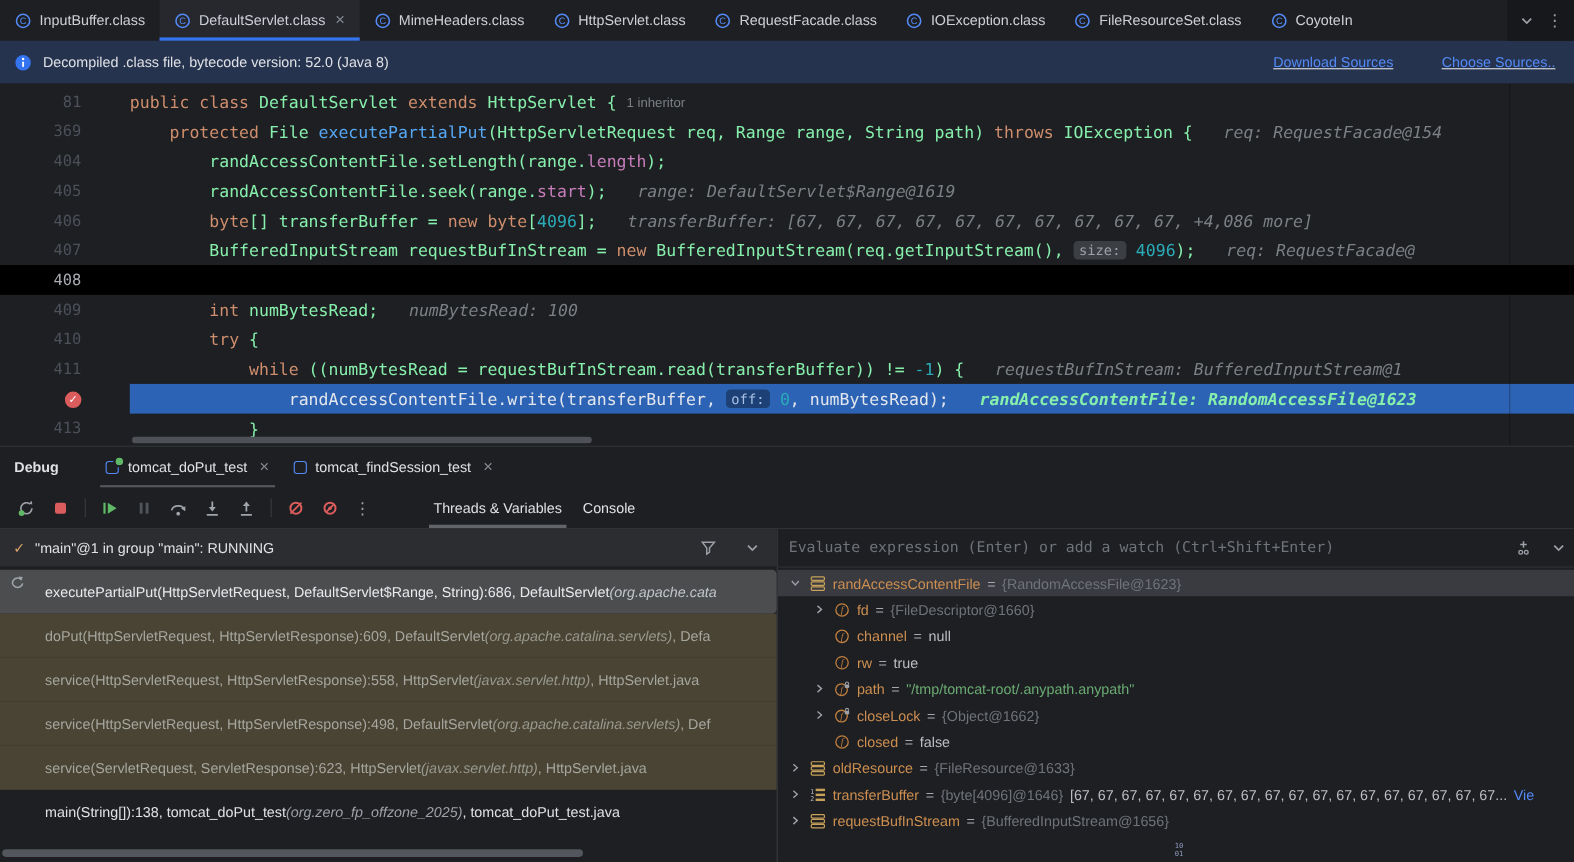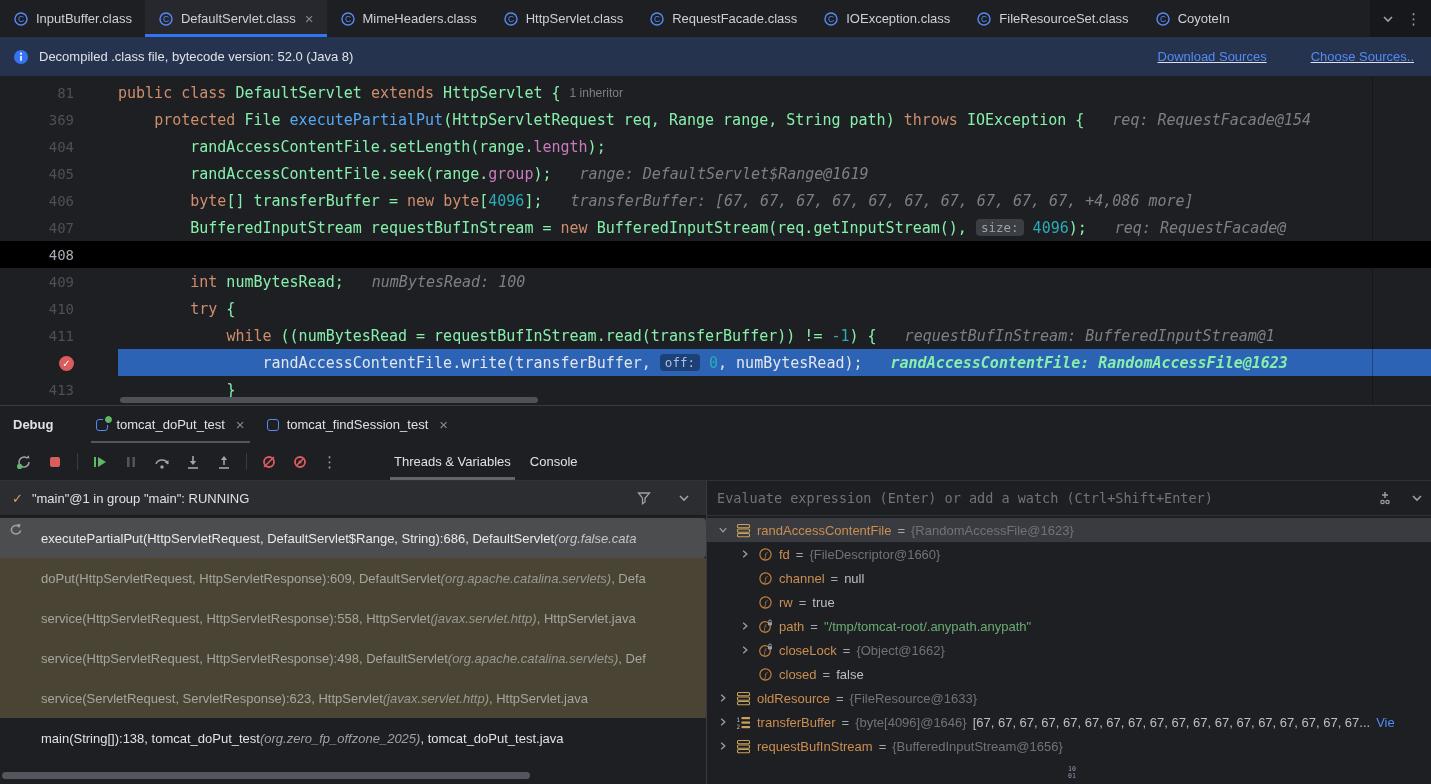--- a/index.html
+++ b/index.html
@@ -197,21 +197,21 @@
       <span>Download Sources</span>
       <span>Choose Sources..</span>
     </span>
   </div>
 
   <div class="editor" id="editor">
 
   <div class="code-line"><span class="gutter">81</span><span class="code-body"><span></span><span class="k">public</span><span class="d"> </span><span class="k">class</span><span class="d"> DefaultServlet </span><span class="k">extends</span><span class="d"> HttpServlet {</span><span class="inlay">1 inheritor</span></span></div>
       <div class="code-line"><span class="gutter">369</span><span class="code-body"><span>    </span><span class="k">protected</span><span class="d"> File </span><span class="m">executePartialPut</span><span class="d">(HttpServletRequest req, Range range, String path) </span><span class="k">throws</span><span class="d"> IOException {</span><span class="hint">req: RequestFacade@154</span></span></div>
       <div class="code-line"><span class="gutter">404</span><span class="code-body"><span>        </span><span class="d">randAccessContentFile.setLength(range.</span><span class="f">length</span><span class="d">);</span></span></div>
-      <div class="code-line"><span class="gutter">405</span><span class="code-body"><span>        </span><span class="d">randAccessContentFile.seek(range.</span><span class="f">group</span><span class="d">);</span><span class="hint">range: DefaultServlet$Range@1619</span></span></div>
+      <div class="code-line"><span class="gutter">405</span><span class="code-body"><span>        </span><span class="d">randAccessContentFile.seek(range.</span><span class="f">start</span><span class="d">);</span><span class="hint">range: DefaultServlet$Range@1619</span></span></div>
       <div class="code-line"><span class="gutter">406</span><span class="code-body"><span>        </span><span class="k">byte</span><span class="d">[] transferBuffer = </span><span class="k">new</span><span class="d"> </span><span class="k">byte</span><span class="d">[</span><span class="n">4096</span><span class="d">];</span><span class="hint">transferBuffer: [67, 67, 67, 67, 67, 67, 67, 67, 67, 67, +4,086 more]</span></span></div>
       <div class="code-line"><span class="gutter">407</span><span class="code-body"><span>        </span><span class="d">BufferedInputStream requestBufInStream = </span><span class="k">new</span><span class="d"> BufferedInputStream(req.getInputStream(), </span><span class="chip">size:</span><span class="d"> </span><span class="n">4096</span><span class="d">);</span><span class="hint">req: RequestFacade@</span></span></div>
       <div class="code-line caret-line"><span class="gutter">408</span><span class="code-body"><span></span></span></div>
       <div class="code-line"><span class="gutter">409</span><span class="code-body"><span>        </span><span class="k">int</span><span class="d"> numBytesRead;</span><span class="hint">numBytesRead: 100</span></span></div>
       <div class="code-line"><span class="gutter">410</span><span class="code-body"><span>        </span><span class="k">try</span><span class="d"> {</span></span></div>
       <div class="code-line"><span class="gutter">411</span><span class="code-body"><span>            </span><span class="k">while</span><span class="d"> ((numBytesRead = requestBufInStream.read(transferBuffer)) != </span><span class="n">-1</span><span class="d">) {</span><span class="hint">requestBufInStream: BufferedInputStream@1</span></span></div>
       <div class="code-line exec-line"><span class="gutter"><span class="bp">✓</span></span><span class="code-body"><span>                </span><span class="d">randAccessContentFile.write(transferBuffer, </span><span class="chip">off:</span><span class="d"> </span><span class="n">0</span><span class="d">, numBytesRead);</span><span class="hint">randAccessContentFile: RandomAccessFile@1623</span></span></div>
       <div class="code-line"><span class="gutter">413</span><span class="code-body"><span>            </span><span class="d">}</span></span></div>
       <div class="wrap-guide"></div>
       <div class="ed-hscroll"></div>
@@ -318,21 +318,21 @@
               </span>
           </span>
         </div>
         <div class="frames" id="frames">
             <div class="frame selected">
               <span class="cur-frame"><svg viewBox="0 0 16 16">
                   <path d="M12.5 5.5A5 4.5 0 1 0 13.5 9" fill="none" stroke="#A0A4AB" stroke-width="1.5"></path>
                   <path d="M9.5 2.2l4.2.4-2 3.6z" fill="#A0A4AB"></path>
                 </svg></span>
               <span>executePartialPut(HttpServletRequest, DefaultServlet$Range, String):686, DefaultServlet </span>
-              <span class="it">(org.false.cata</span>
+              <span class="it">(org.apache.cata</span>
             </div>
             <div class="frame library">
               <span>doPut(HttpServletRequest, HttpServletResponse):609, DefaultServlet </span>
               <span class="it">(org.apache.catalina.servlets)</span>
               <span>, Defa</span>
             </div>
             <div class="frame library">
               <span>service(HttpServletRequest, HttpServletResponse):558, HttpServlet </span>
               <span class="it">(javax.servlet.http)</span>
               <span>, HttpServlet.java</span>

